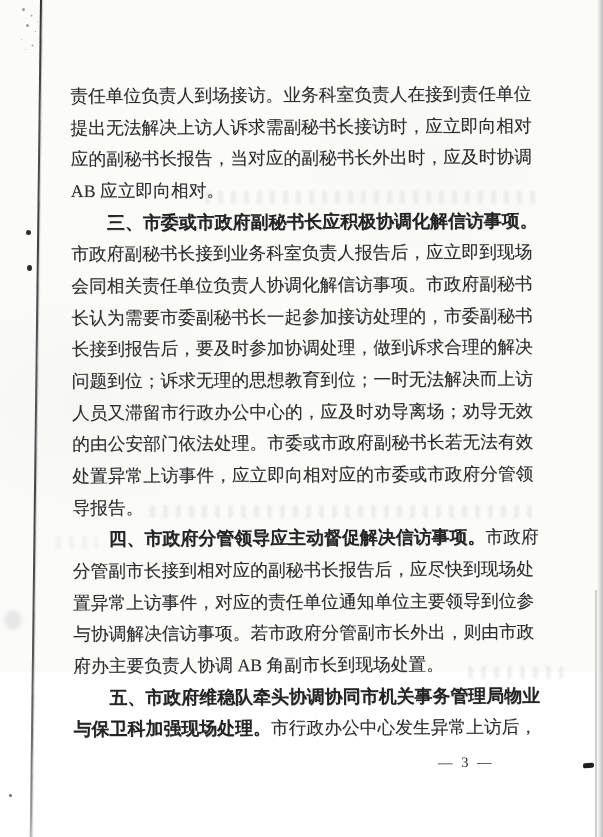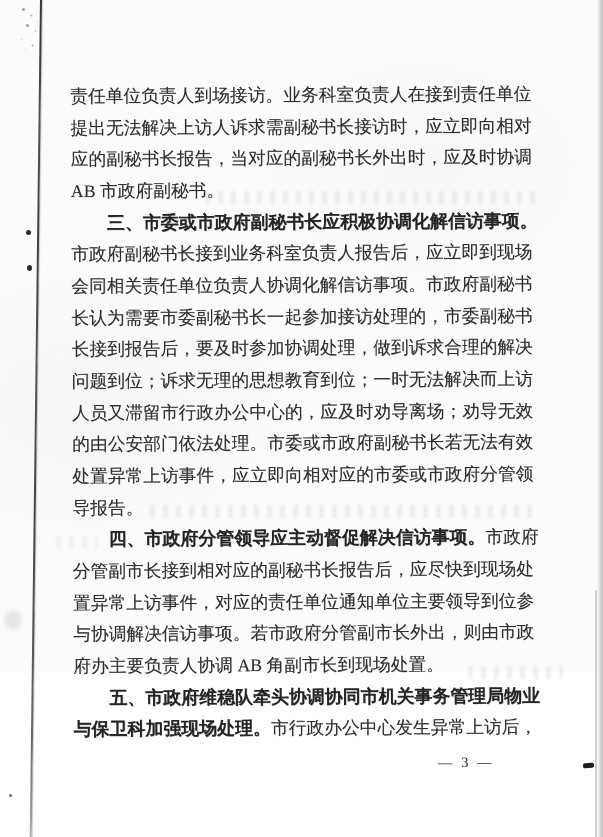--- a/index.html
+++ b/index.html
@@ -157,21 +157,21 @@
   <div class="dash-mark"></div>
   <div class="noise n1"></div>
   <div class="noise n2"></div>
   <div class="noise n3"></div>
   <div class="noise n4"></div>
 
   <div class="content">
       <div class="line"><span class="seg">责任单位负责人到场接访。业务科室负责人在接到责任单位</span></div>
       <div class="line"><span class="seg">提出无法解决上访人诉求需副秘书长接访时，应立即向相对</span></div>
       <div class="line"><span class="seg">应的副秘书长报告，当对应的副秘书长外出时，应及时协调</span></div>
-      <div class="line"><span class="seg">AB 市政府副秘书。</span></div>
+      <div class="line"><span class="seg">AB 应立即向相对。</span></div>
       <div class="line indent"><span class="seg bold">三、市委或市政府副秘书长应积极协调化解信访事项。</span></div>
       <div class="line"><span class="seg">市政府副秘书长接到业务科室负责人报告后，应立即到现场</span></div>
       <div class="line"><span class="seg">会同相关责任单位负责人协调化解信访事项。市政府副秘书</span></div>
       <div class="line"><span class="seg">长认为需要市委副秘书长一起参加接访处理的，市委副秘书</span></div>
       <div class="line"><span class="seg">长接到报告后，要及时参加协调处理，做到诉求合理的解决</span></div>
       <div class="line"><span class="seg">问题到位；诉求无理的思想教育到位；一时无法解决而上访</span></div>
       <div class="line"><span class="seg">人员又滞留市行政办公中心的，应及时劝导离场；劝导无效</span></div>
       <div class="line"><span class="seg">的由公安部门依法处理。市委或市政府副秘书长若无法有效</span></div>
       <div class="line"><span class="seg">处置异常上访事件，应立即向相对应的市委或市政府分管领</span></div>
       <div class="line"><span class="seg">导报告。</span></div>

